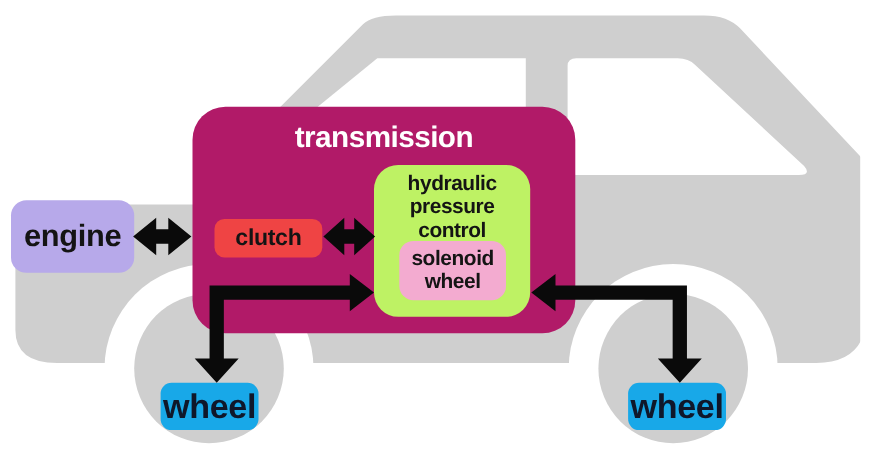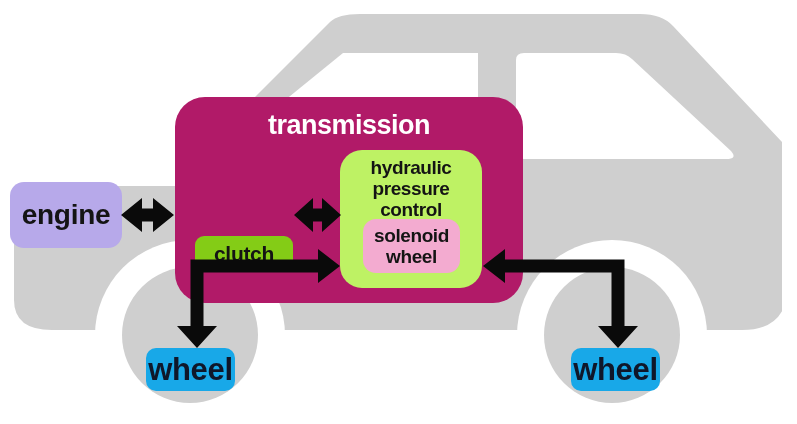--- a/index.html
+++ b/index.html
@@ -86,21 +86,21 @@
     <div class="transmission-title">transmission</div>
   </div>
 
   <div class="node node-hydraulic" style="background: #bef264;">
     <div class="hydraulic-label">hydraulic pressure control</div>
     <div class="node-solenoid" style="background: rgb(243, 171, 208);">
       <span>solenoid wheel</span>
     </div>
   </div>
 
-  <div class="node node-clutch" style="background: #84cc16; margin-top: 37px;">
+  <div class="node node-clutch" style="background: #ef4444;">
     <span>clutch</span>
   </div>
 
   <div class="node node-engine" style="background: rgb(183, 169, 234);">
     <span>engine</span>
   </div>
 
   <div class="node node-wheel node-wheel-left" style="background: rgb(24, 168, 232);">
     <span>wheel</span>
   </div>

